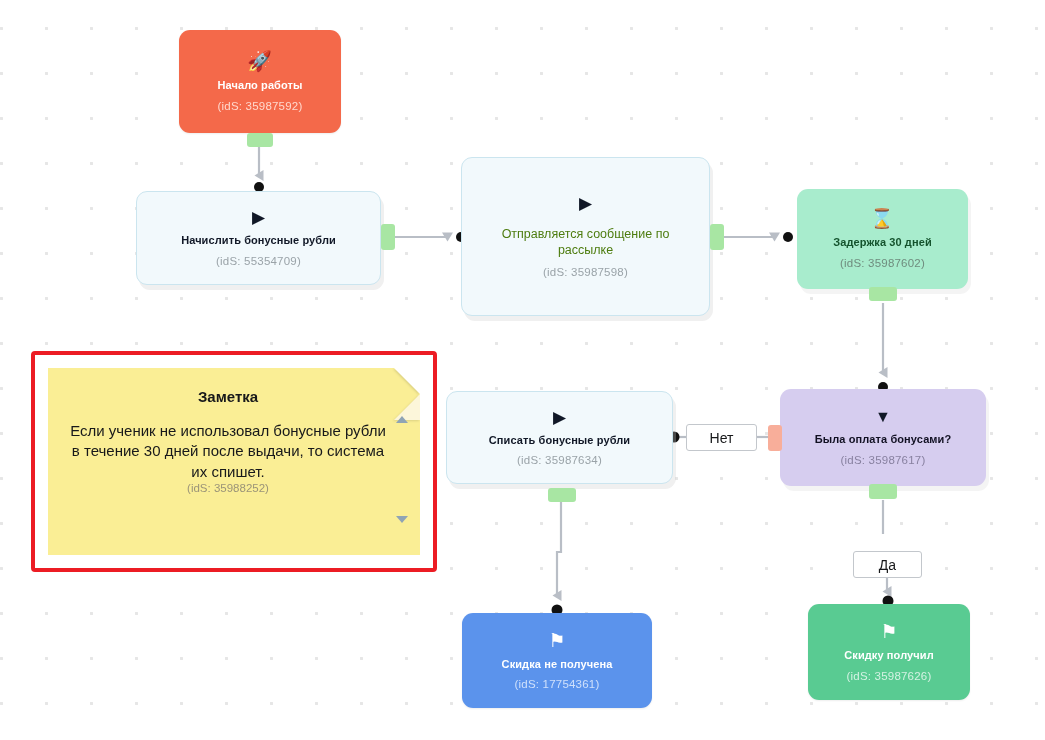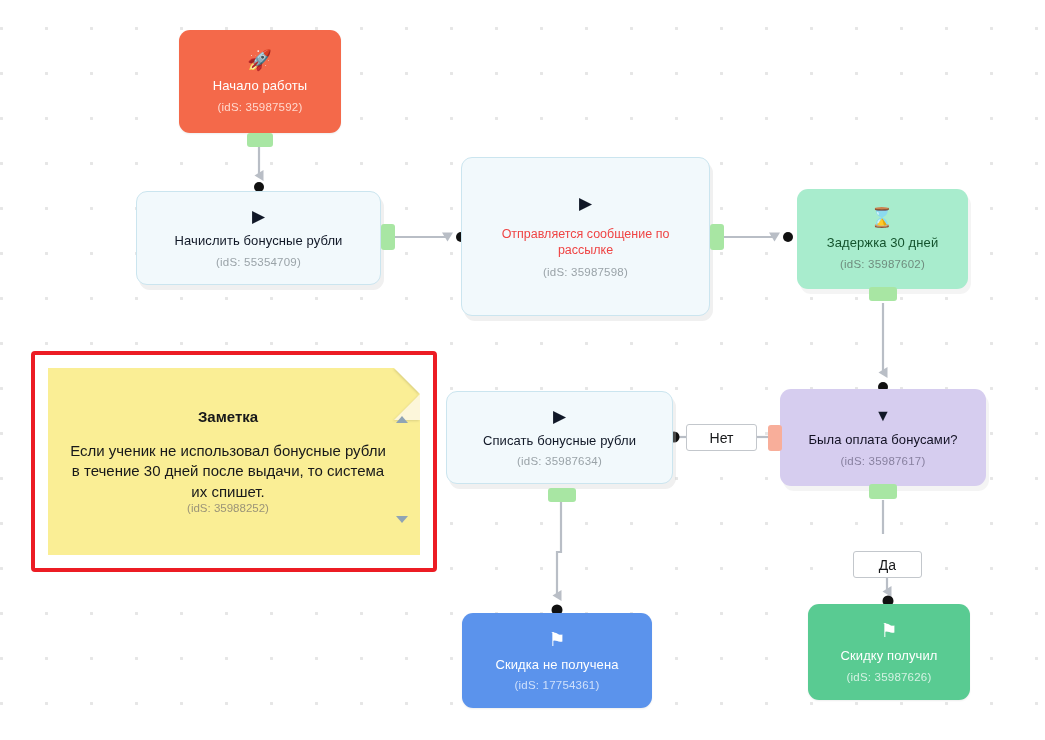--- a/index.html
+++ b/index.html
@@ -33,22 +33,22 @@
     justify-content: center;
     text-align: center;
     padding: 10px 12px;
   }
   .node .nd-icon {
     display: block;
     line-height: 1;
     margin-bottom: 8px;
   }
   .node .nd-title {
-    font-size: 13px;
-    font-weight: 400;
+    font-size: 11px;
+    font-weight: 700;
     letter-spacing: 0.1px;
     line-height: 1.22;
   }
   .node .nd-desc {
     font-size: 12.5px;
     font-weight: 400;
     line-height: 1.25;
     margin-top: 7px;
   }
   .node .nd-id {
@@ -65,21 +65,21 @@
   }
   .n-start .nd-title { color: #ffffff; }
   .n-start .nd-id { color: #ffd8cd; }
 
   .n-action {
     background: #F2F9FC;
     border: 1px solid #CBE5EF;
     box-shadow: 3px 5px 0 0 rgba(205,205,205,0.30);
   }
   .n-action .nd-title { color: #111827; }
-  .n-action .nd-desc { color: #ef4444; }
+  .n-action .nd-desc { color: #4d7c0f; }
   .n-action .nd-id { color: #9aa3a8; }
 
   .n-delay {
     background: #A8ECCD;
     border: none;
     box-shadow: 3px 5px 0 0 rgba(205,205,205,0.22);
   }
   .n-delay .nd-title { color: #14532d; }
   .n-delay .nd-id { color: #6f8c7e; }
 
@@ -115,21 +115,21 @@
     border-radius: 4px;
     background: #ffffff;
     padding: 13px;
   }
   .note {
     position: relative;
     width: 100%;
     height: 100%;
     background: #FAEE95;
     box-sizing: border-box;
-    padding: 24px 34px 14px 22px;
+    padding: 4px 34px 14px 22px;
     text-align: center;
     overflow: hidden;
   }
   .note-fold {
     position: absolute;
     top: 0;
     right: 0;
     width: 0;
     height: 0;
     border-top: 26px solid #ffffff;

